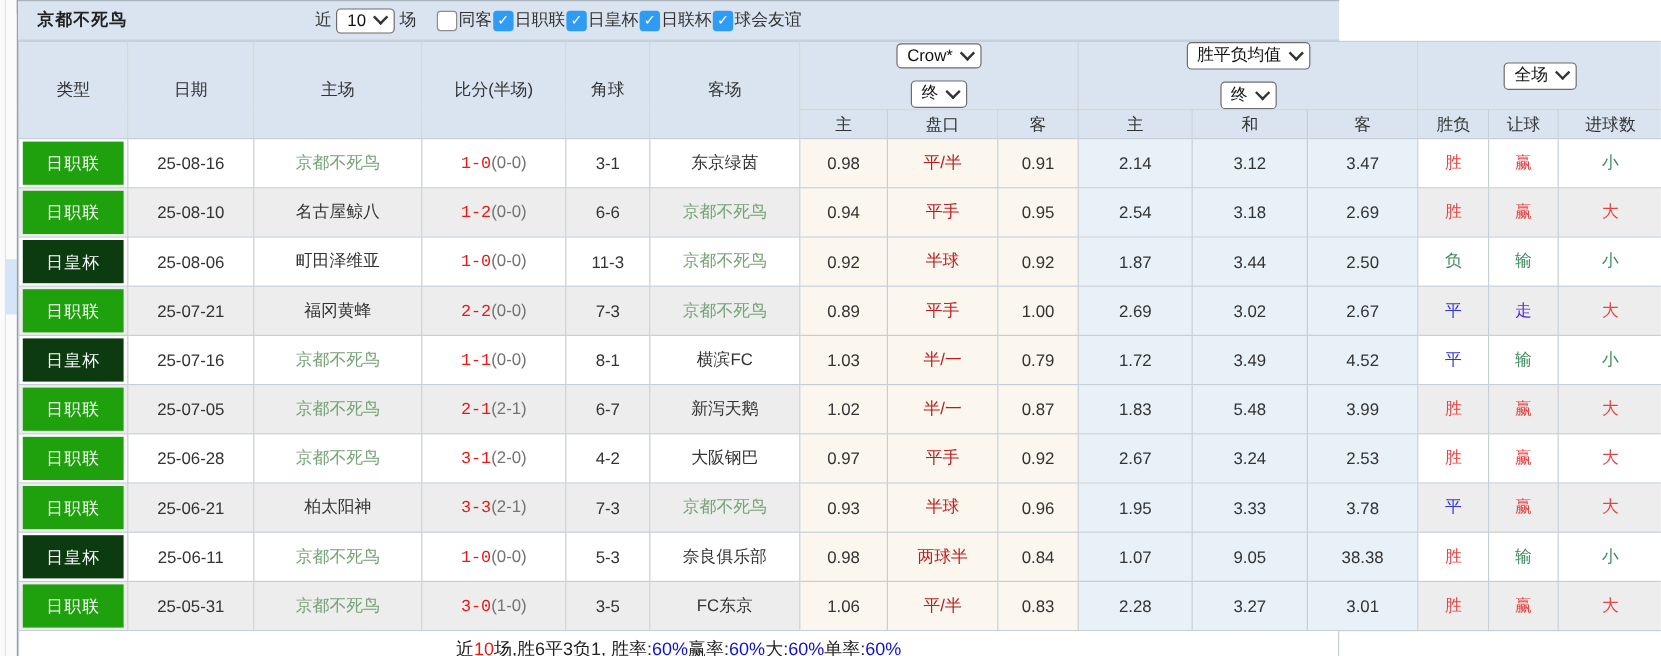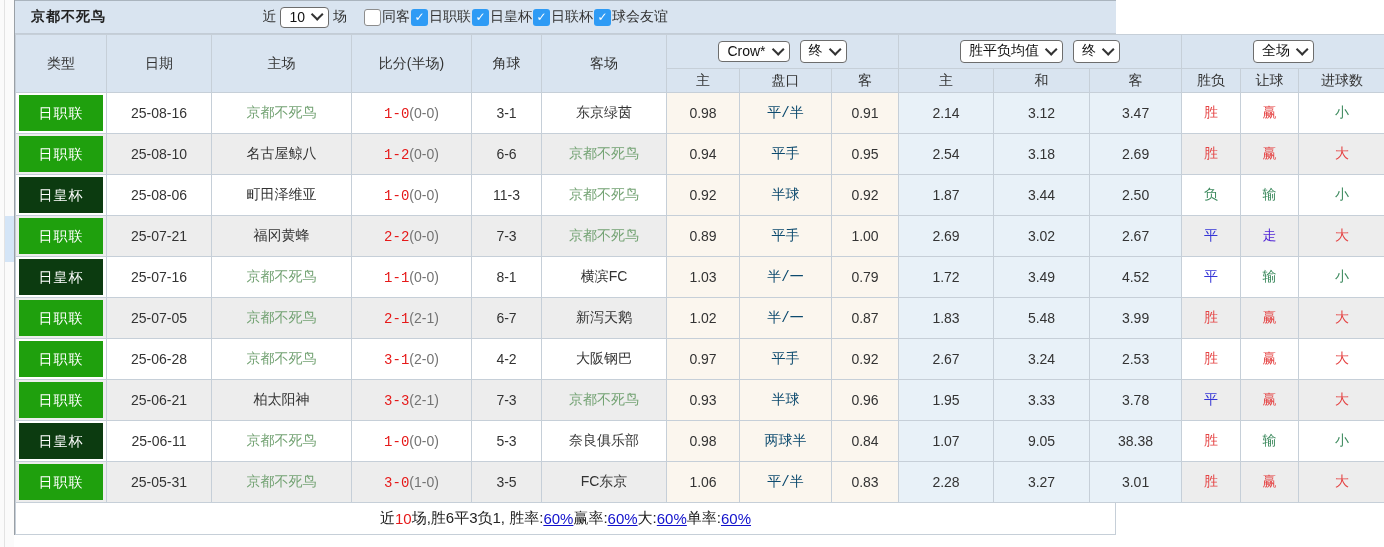--- a/index.html
+++ b/index.html
@@ -32,37 +32,37 @@
   .sel .chev{width:7px;height:7px;border-right:2px solid #333;border-bottom:2px solid #333;
              transform:rotate(45deg) translate(-1px,-2px);margin-left:7px;display:inline-block;}
 
   
   table{border-collapse:collapse;table-layout:fixed;width:1370px;}
   td,th{border:1px solid #c6cfd8;text-align:center;font-weight:normal;padding:0;overflow:hidden;white-space:nowrap;}
   thead th{background:var(--header-bg);color:#333;}
   tr.hdr-groups th{height:33px;}
   tr.hdr-sub th{height:23px;}
   .group-cell{padding:0;}
-  .group-inner{display:flex;align-items:center;justify-content:center;gap:10px;}
+  .group-inner{display:flex;align-items:center;justify-content:center;gap:10px;flex-direction:column;}
 
   tbody td{height:40px;background:#fff;}
   tr.alt td{background:var(--alt-row-bg);}
   td.c-crow{background:var(--crow-cell-bg) !important;}
   td.c-mean{background:var(--mean-cell-bg) !important;}
   .badge{display:block;margin:2px 3px;height:36px;line-height:36px;color:#fff;letter-spacing:1px;
          background:var(--league-badge-green);}
   .badge.cup{background:var(--cup-badge-dark);}
   .focus{color:var(--team-name-green);}
   .ft{color:var(--score-red);font-family:Liberation Mono, monospace;}
   .ht{color:#737373;}
   .res-red{color:var(--result-red);}
   .res-green{color:var(--result-green);}
   .res-blue{color:var(--result-blue);}
   .res-purple{color:var(--result-purple);}
-  td.c-hcap{color:#0c4a6e;font-family:Liberation Mono, monospace;}
+  td.c-hcap{color:#b91c1c;}
 
   
   .footer{height:31px;display:flex;align-items:center;justify-content:center;background:#fff;
           border:1px solid #c6cfd8;border-top:none;font-size:15px;}
   .footer .seg-dark{color:#222;}
   .footer .seg-red{color:var(--score-red);}
   .footer .seg-blue{color:var(--percent-blue);text-decoration:underline;}
 </style>
 </head>
 <body>

